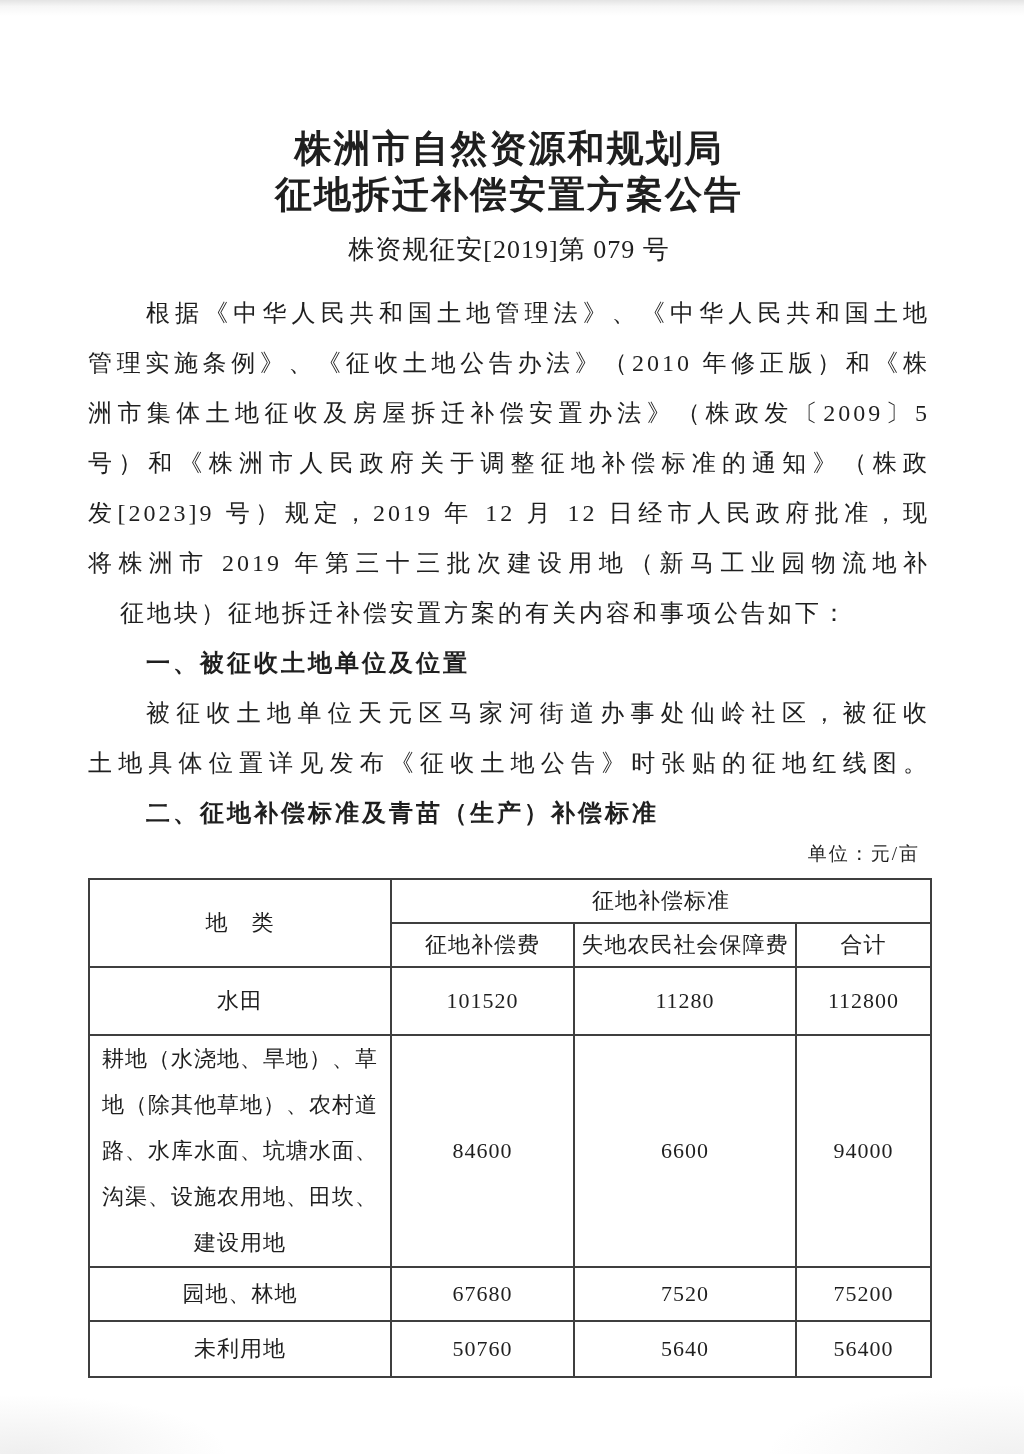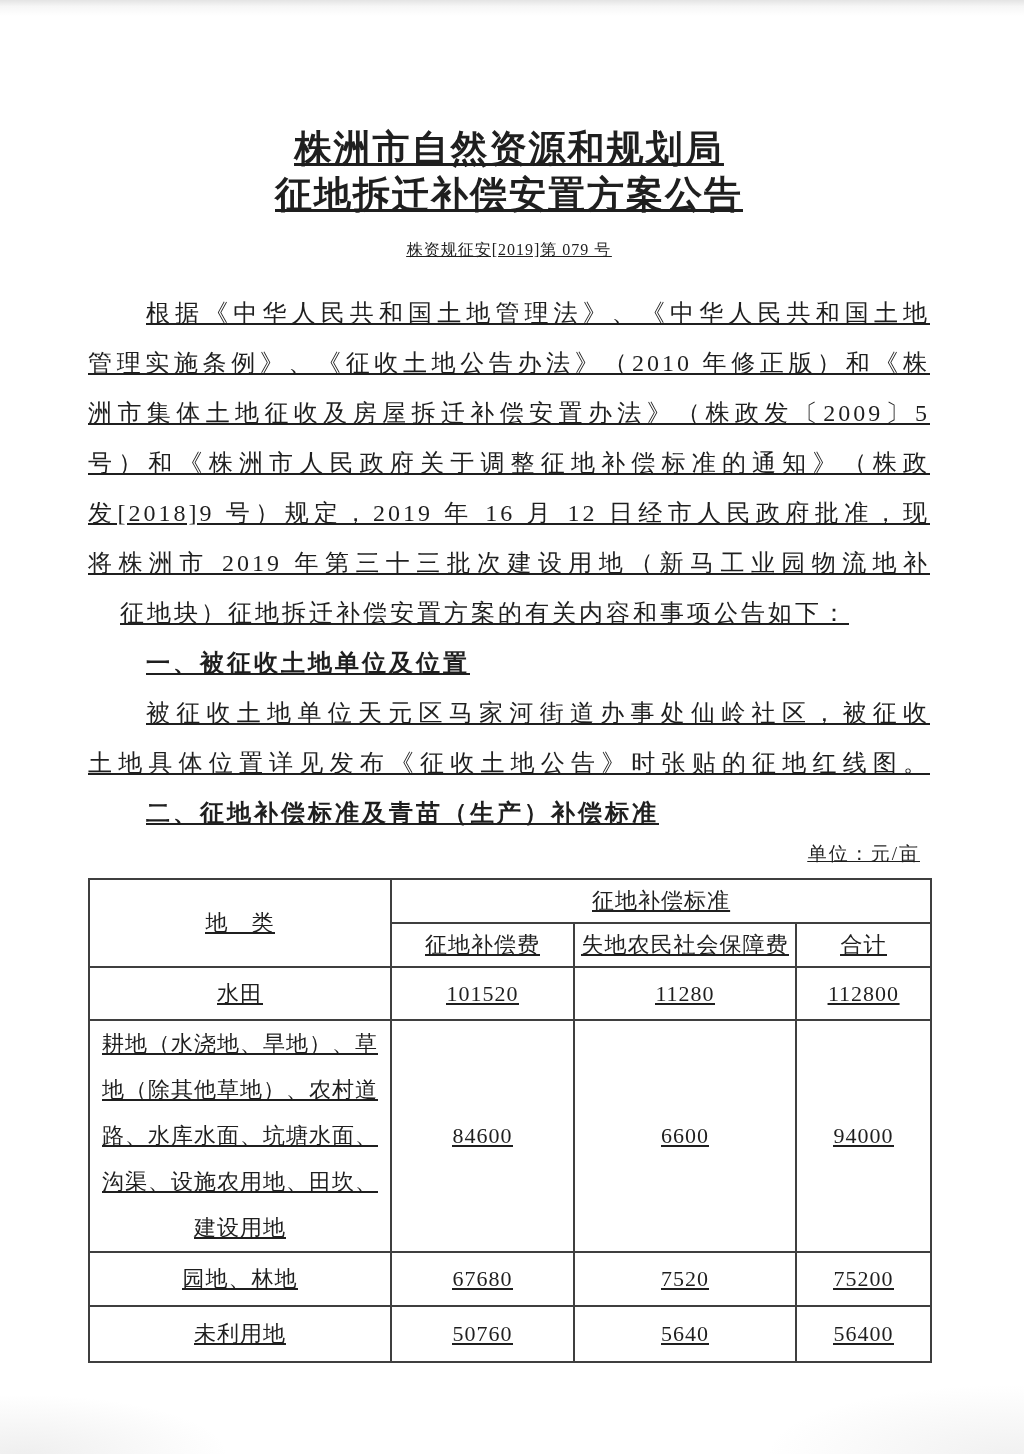--- a/index.html
+++ b/index.html
@@ -1,20 +1,20 @@
 <!DOCTYPE html>
 <html lang="zh" style="--ink: #1f1f1f; --paper: #ffffff; --border: #3f3f3f;"><head>
 <meta charset="utf-8">
 <style>
   :root {
     --ink: #1f1f1f;
     --paper: #ffffff;
     --border: #3f3f3f;
   }
-  * { margin: 0; padding: 0; box-sizing: border-box; text-decoration: underline; }
+  * { margin: 0; padding: 0; box-sizing: border-box; }
   html, body { width: 1024px; height: 1454px; overflow: hidden; }
   body {
     background: var(--paper);
     color: var(--ink);
     font-family: "Liberation Serif", "DejaVu Serif", serif;
     position: relative;
   }
   
   .scan-top {
     position: absolute; top: 0; left: 0; right: 0; height: 16px;
@@ -38,21 +38,21 @@
   .title {
     text-align: center;
     font-size: 37px;
     font-weight: 700;
     letter-spacing: 2px;
     height: 46px;
     line-height: 46px;
   }
   .doc-number {
     text-align: center;
-    font-size: 16px;
+    font-size: 26px;
     height: 36px;
     line-height: 36px;
     margin-top: 14px;
     letter-spacing: 1px;
   }
 
   .body-text { margin-top: 20px; }
   .line {
     height: 50px;
     line-height: 50px;
@@ -83,21 +83,21 @@
   }
   table.comp td {
     border: 2px solid var(--border);
     text-align: center;
     vertical-align: middle;
     font-size: 22px;
     letter-spacing: 1px;
     padding: 0 6px;
   }
   tr.hr  { height: 44px; }
-  tr.dr1 { height: 53px; }
+  tr.dr1 { height: 68px; }
   tr.dr2 { height: 190px; }
   tr.dr3 { height: 54px; }
   tr.dr4 { height: 56px; }
   td.num { font-size: 23px; letter-spacing: 0; }
   td.landtype-long {
     text-align: justify;
     text-align-last: center;
     font-size: 21px;
     line-height: 46px;
     padding: 0 8px;
@@ -114,21 +114,21 @@
     <div class="title">株洲市自然资源和规划局</div>
     <div class="title">征地拆迁补偿安置方案公告</div>
     <div class="doc-number">株资规征安[2019]第 079 号</div>
   </header>
 
   <section class="body-text">
     <div class="line indent">根据《中华人民共和国土地管理法》、《中华人民共和国土地</div>
     <div class="line">管理实施条例》、《征收土地公告办法》（2010 年修正版）和《株</div>
     <div class="line">洲市集体土地征收及房屋拆迁补偿安置办法》（株政发〔2009〕5</div>
     <div class="line">号）和《株洲市人民政府关于调整征地补偿标准的通知》（株政</div>
-    <div class="line">发[2018]9 号）规定，2019 年 16 月 12 日经市人民政府批准，现</div>
+    <div class="line">发[2023]9 号）规定，2019 年 12 月 12 日经市人民政府批准，现</div>
     <div class="line">将株洲市 2019 年第三十三批次建设用地（新马工业园物流地补</div>
     <div class="line open">征地块）征地拆迁补偿安置方案的有关内容和事项公告如下：</div>
   </section>
 
   <div class="line heading">一、被征收土地单位及位置</div>
 
   <section>
     <div class="line indent">被征收土地单位天元区马家河街道办事处仙岭社区，被征收</div>
     <div class="line">土地具体位置详见发布《征收土地公告》时张贴的征地红线图。</div>
   </section>

